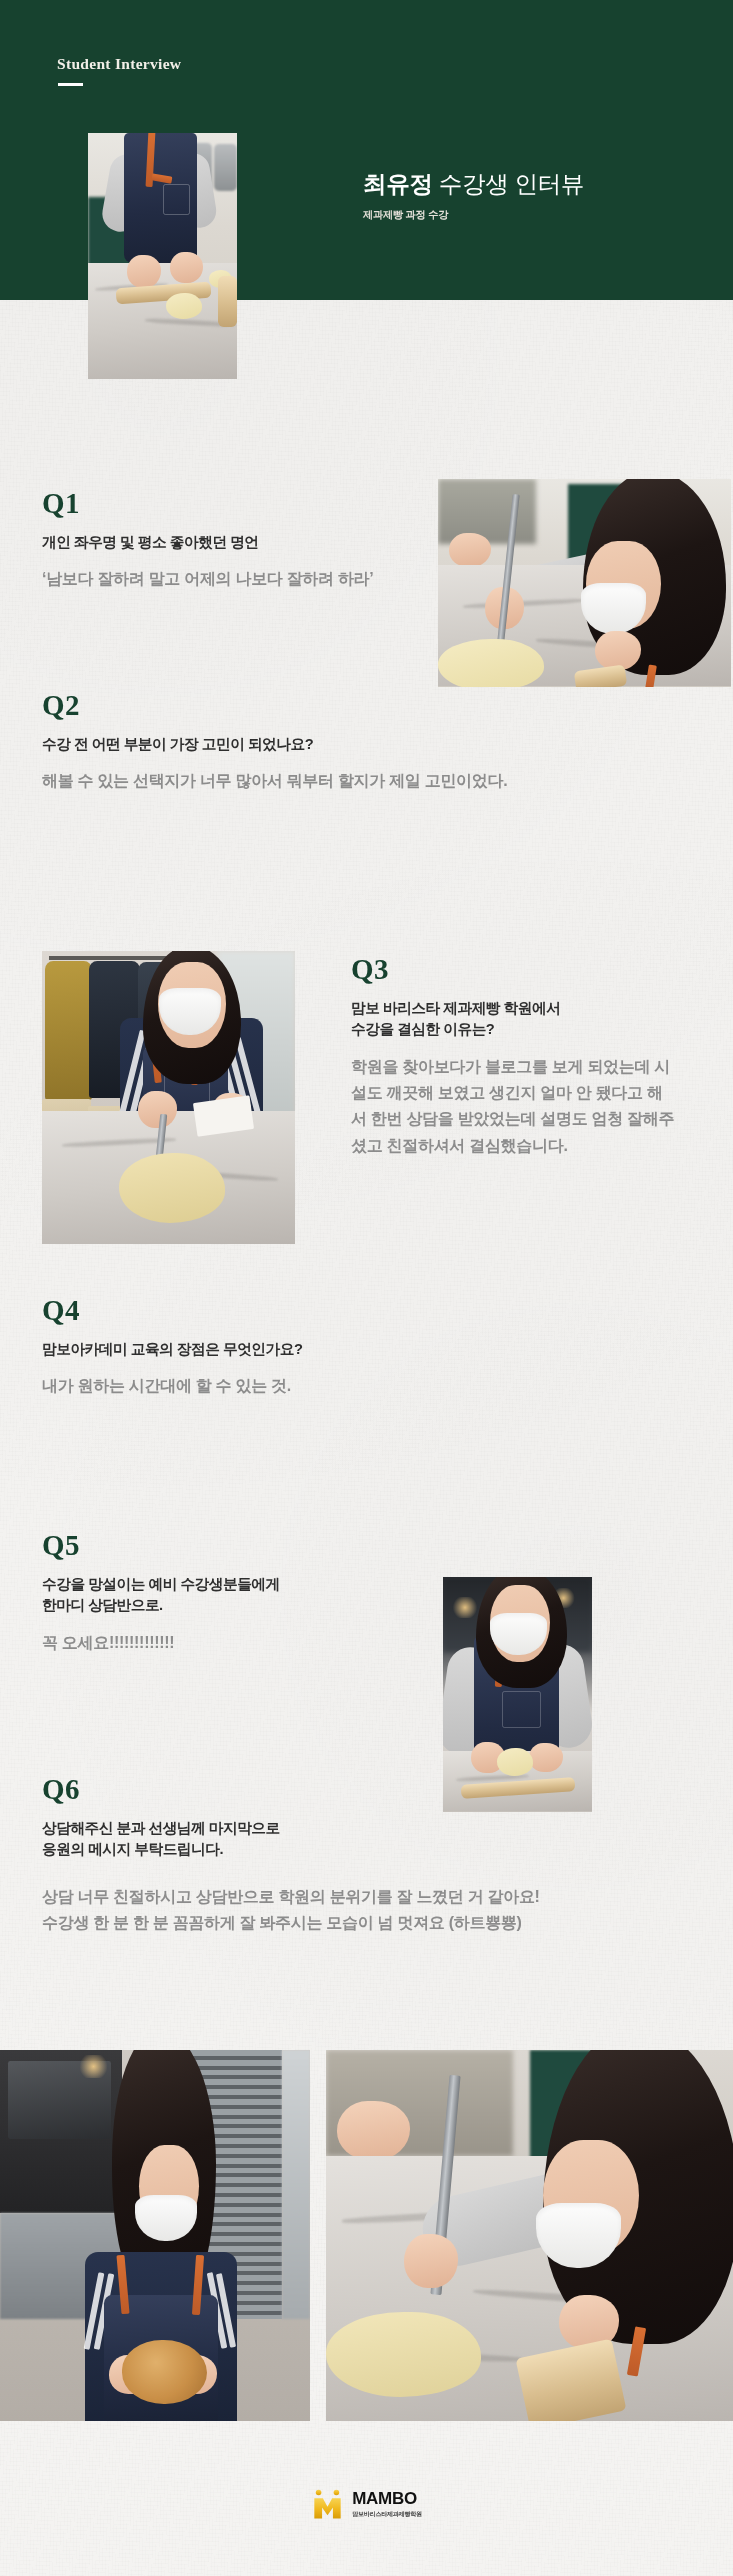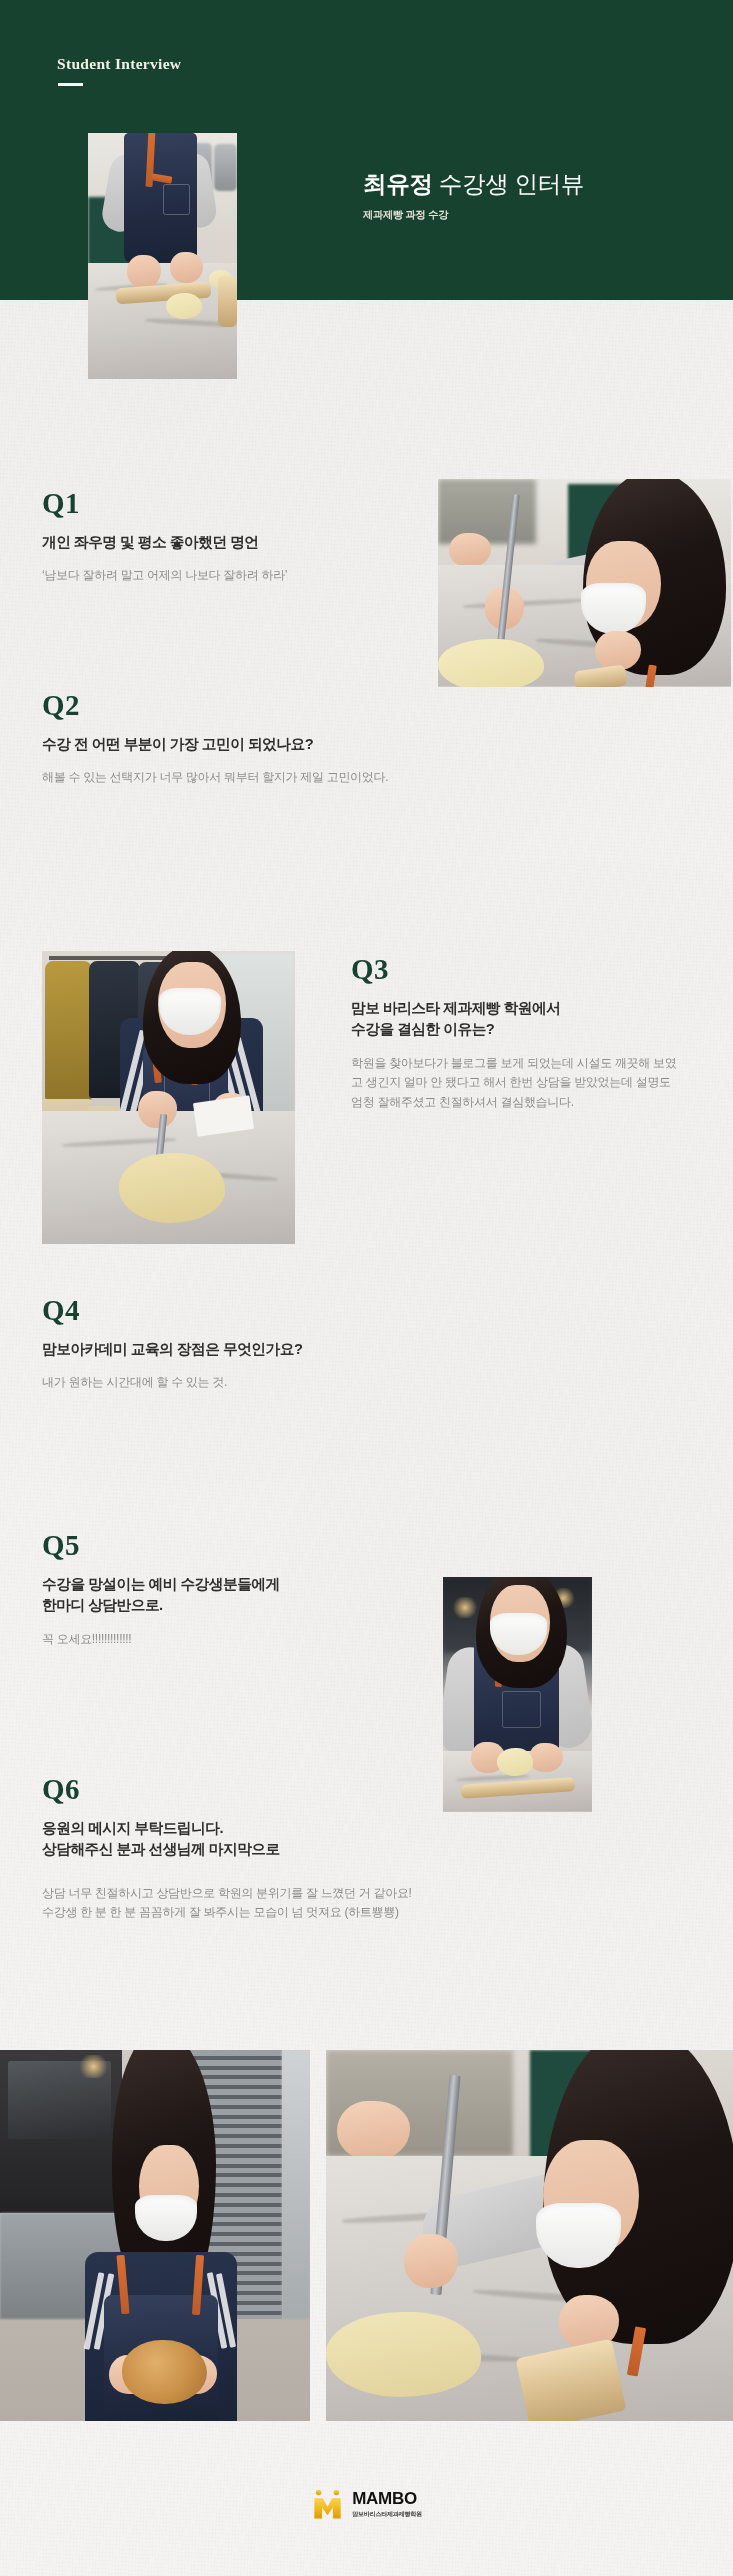--- a/index.html
+++ b/index.html
@@ -96,25 +96,25 @@
   .qtitle {
     margin-top: 14px;
     font-size: 14.7px;
     font-weight: 700;
     color: #2e2e2e;
     line-height: 1.45;
     letter-spacing: -0.5px;
   }
   .qanswer {
     margin-top: 13px;
-    font-size: 12px;
+    font-size: 16px;
     color: #8c8c8c;
     line-height: 1.65;
     letter-spacing: -0.3px;
-    font-weight: 400;
+    font-weight: 700;
   }
 
   
   .photo { overflow: hidden; position: absolute; background: #d2ccc5; }
 
   .ph-q1   { left: 438px; top: 479px;  width: 293px; height: 208px; }
   .ph-q3   { left: 42px;  top: 951px; width: 253px; height: 293px; }
   .ph-q5   { left: 443px; top: 1577px; width: 149px; height: 235px; }
   .ph-b1   { left: 0px;   top: 2050px; width: 310px; height: 371px; }
   .ph-b2   { left: 326px; top: 2050px; width: 408px; height: 371px; }
@@ -414,22 +414,22 @@
     <div class="hand" style="left:28px;top:165px;width:34px;height:31px;"></div>
     <div class="hand" style="left:86px;top:166px;width:34px;height:29px;"></div>
     <div class="dough" style="left:54px;top:171px;width:36px;height:28px;"></div>
     <div class="rollingpin" style="left:18px;top:204px;width:114px;height:14px;transform:rotate(-4deg);"></div>
   </div>
 </div>
 
 <div class="qblock" style="left:42px; top:1775px; width:522px;">
   <div class="qnum">Q6</div>
   <div class="qtitle">
+    <div>상담해주신 분과 선생님께 마지막으로</div>
     <div>응원의 메시지 부탁드립니다.</div>
-    <div>상담해주신 분과 선생님께 마지막으로</div>
   </div>
   <div class="qanswer" style="margin-top:23px;">
     <div>상담 너무 친절하시고 상담반으로 학원의 분위기를 잘 느꼈던 거 같아요!</div>
     <div>수강생 한 분 한 분 꼼꼼하게 잘 봐주시는 모습이 넘 멋져요 (하트뿅뿅)</div>
   </div>
 </div>
 
 <div class="photo ph-b1">
   <div class="scene" style="background:linear-gradient(180deg,#cfcac4 0%,#bfb9b2 55%,#b3ada6 100%);">
     <div class="oven" style="left:0;top:0;width:122px;height:163px;"></div>

